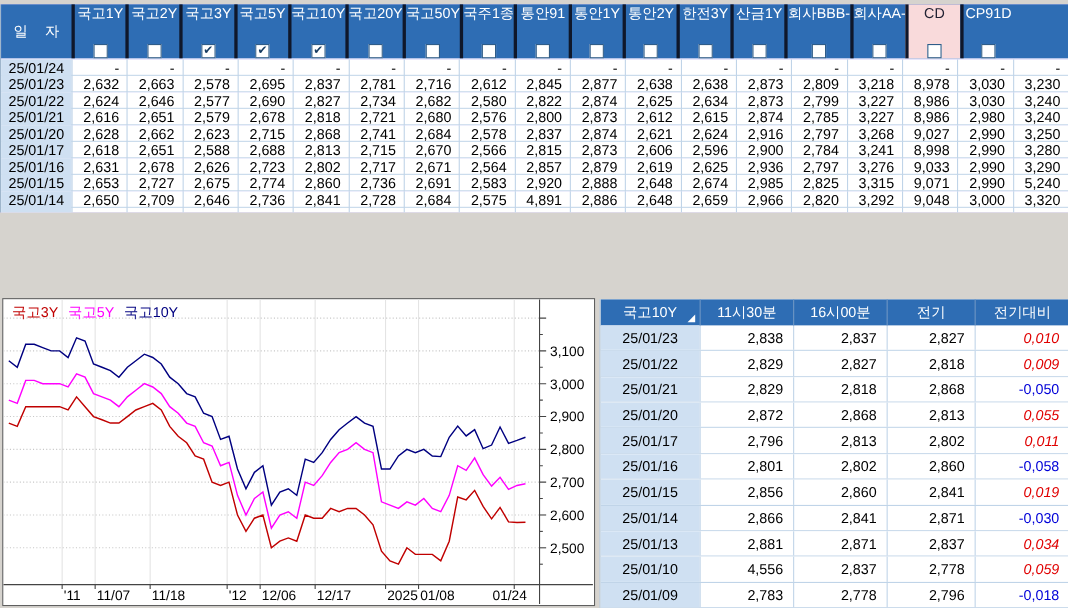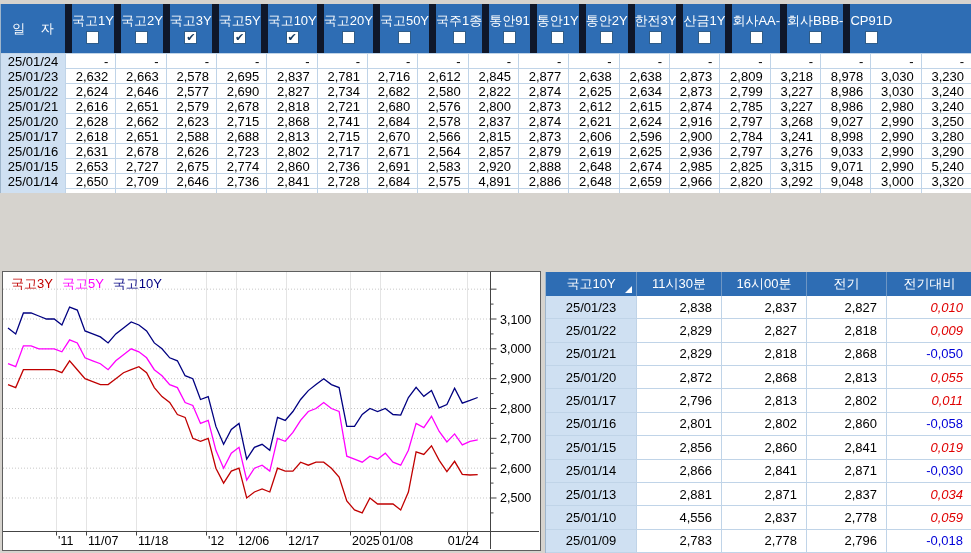--- a/index.html
+++ b/index.html
@@ -10,21 +10,21 @@
   *{box-sizing:border-box; margin:0; padding:0;}
   html,body{width:971px;height:553px;overflow:hidden;}
   body{
     background:var(--page_bg);
     font-family:"Liberation Sans","DejaVu Sans",sans-serif;
     font-size:13px; color:#000; position:relative;
   }
   
   #top-table{position:absolute;left:0;top:4px;width:971px;background:#c4b5fd;border-left:1px solid #9FB6CC;}
   .thead{display:grid;grid-template-columns:64px repeat(18,1fr);height:49px;background:var(--header_bg);color:var(--header_text);}
-  .hcell{border-left:7px solid #0f172a;display:flex;flex-direction:column;align-items:center;justify-content:center;gap:3px;padding-top:1px;cursor:default;}
+  .hcell{border-left:3px solid #0f172a;display:flex;flex-direction:column;align-items:center;justify-content:space-between;gap:3px;padding-top:1px;cursor:default;}
   .hcell:first-child{border-left:none;}
   .hcell.date-head{justify-content:center;letter-spacing:6px;padding-left:6px;}
   .hcell.hl{background:var(--cd_header_bg);color:#222233;}
   .hlabel{font-size:13px;line-height:14px;white-space:nowrap;}
   .checkbox{width:13px;height:13px;background:#fff;border:1px solid #2F5C88;display:flex;align-items:center;justify-content:center;font-size:11px;line-height:11px;color:#14395F;font-weight:bold;}
   .tbody{border-top:1px solid var(--grid_line);}
   .trow{display:grid;grid-template-columns:64px repeat(18,1fr);height:15px;background:#fff;border-bottom:1px solid var(--grid_line);}
   .cell{display:flex;align-items:center;border-left:1px solid var(--grid_line);}
   .cell:first-child{border-left:none;}
   .cell.date{background:var(--date_cell_bg);justify-content:center;}
@@ -102,25 +102,29 @@
       </div>
       <div class="hcell">
         <span class="hlabel">한전3Y</span>
         <span class="checkbox"></span>
       </div>
       <div class="hcell">
         <span class="hlabel">산금1Y</span>
         <span class="checkbox"></span>
       </div>
       <div class="hcell">
+        <span class="hlabel">회사BBB-</span>
+        <span class="checkbox"></span>
+      </div>
+      <div class="hcell">
         <span class="hlabel">회사AA-</span>
         <span class="checkbox"></span>
       </div>
-      <div class="hcell">
-        <span class="hlabel">회사BBB-</span>
+      <div class="hcell hl">
+        <span class="hlabel">CD</span>
         <span class="checkbox"></span>
       </div>
       <div class="hcell">
         <span class="hlabel">CP91D</span>
         <span class="checkbox"></span>
       </div>
     </div>
   <div class="tbody" id="rates-body">
       <div class="trow">
         <div class="cell date">25/01/24</div>

